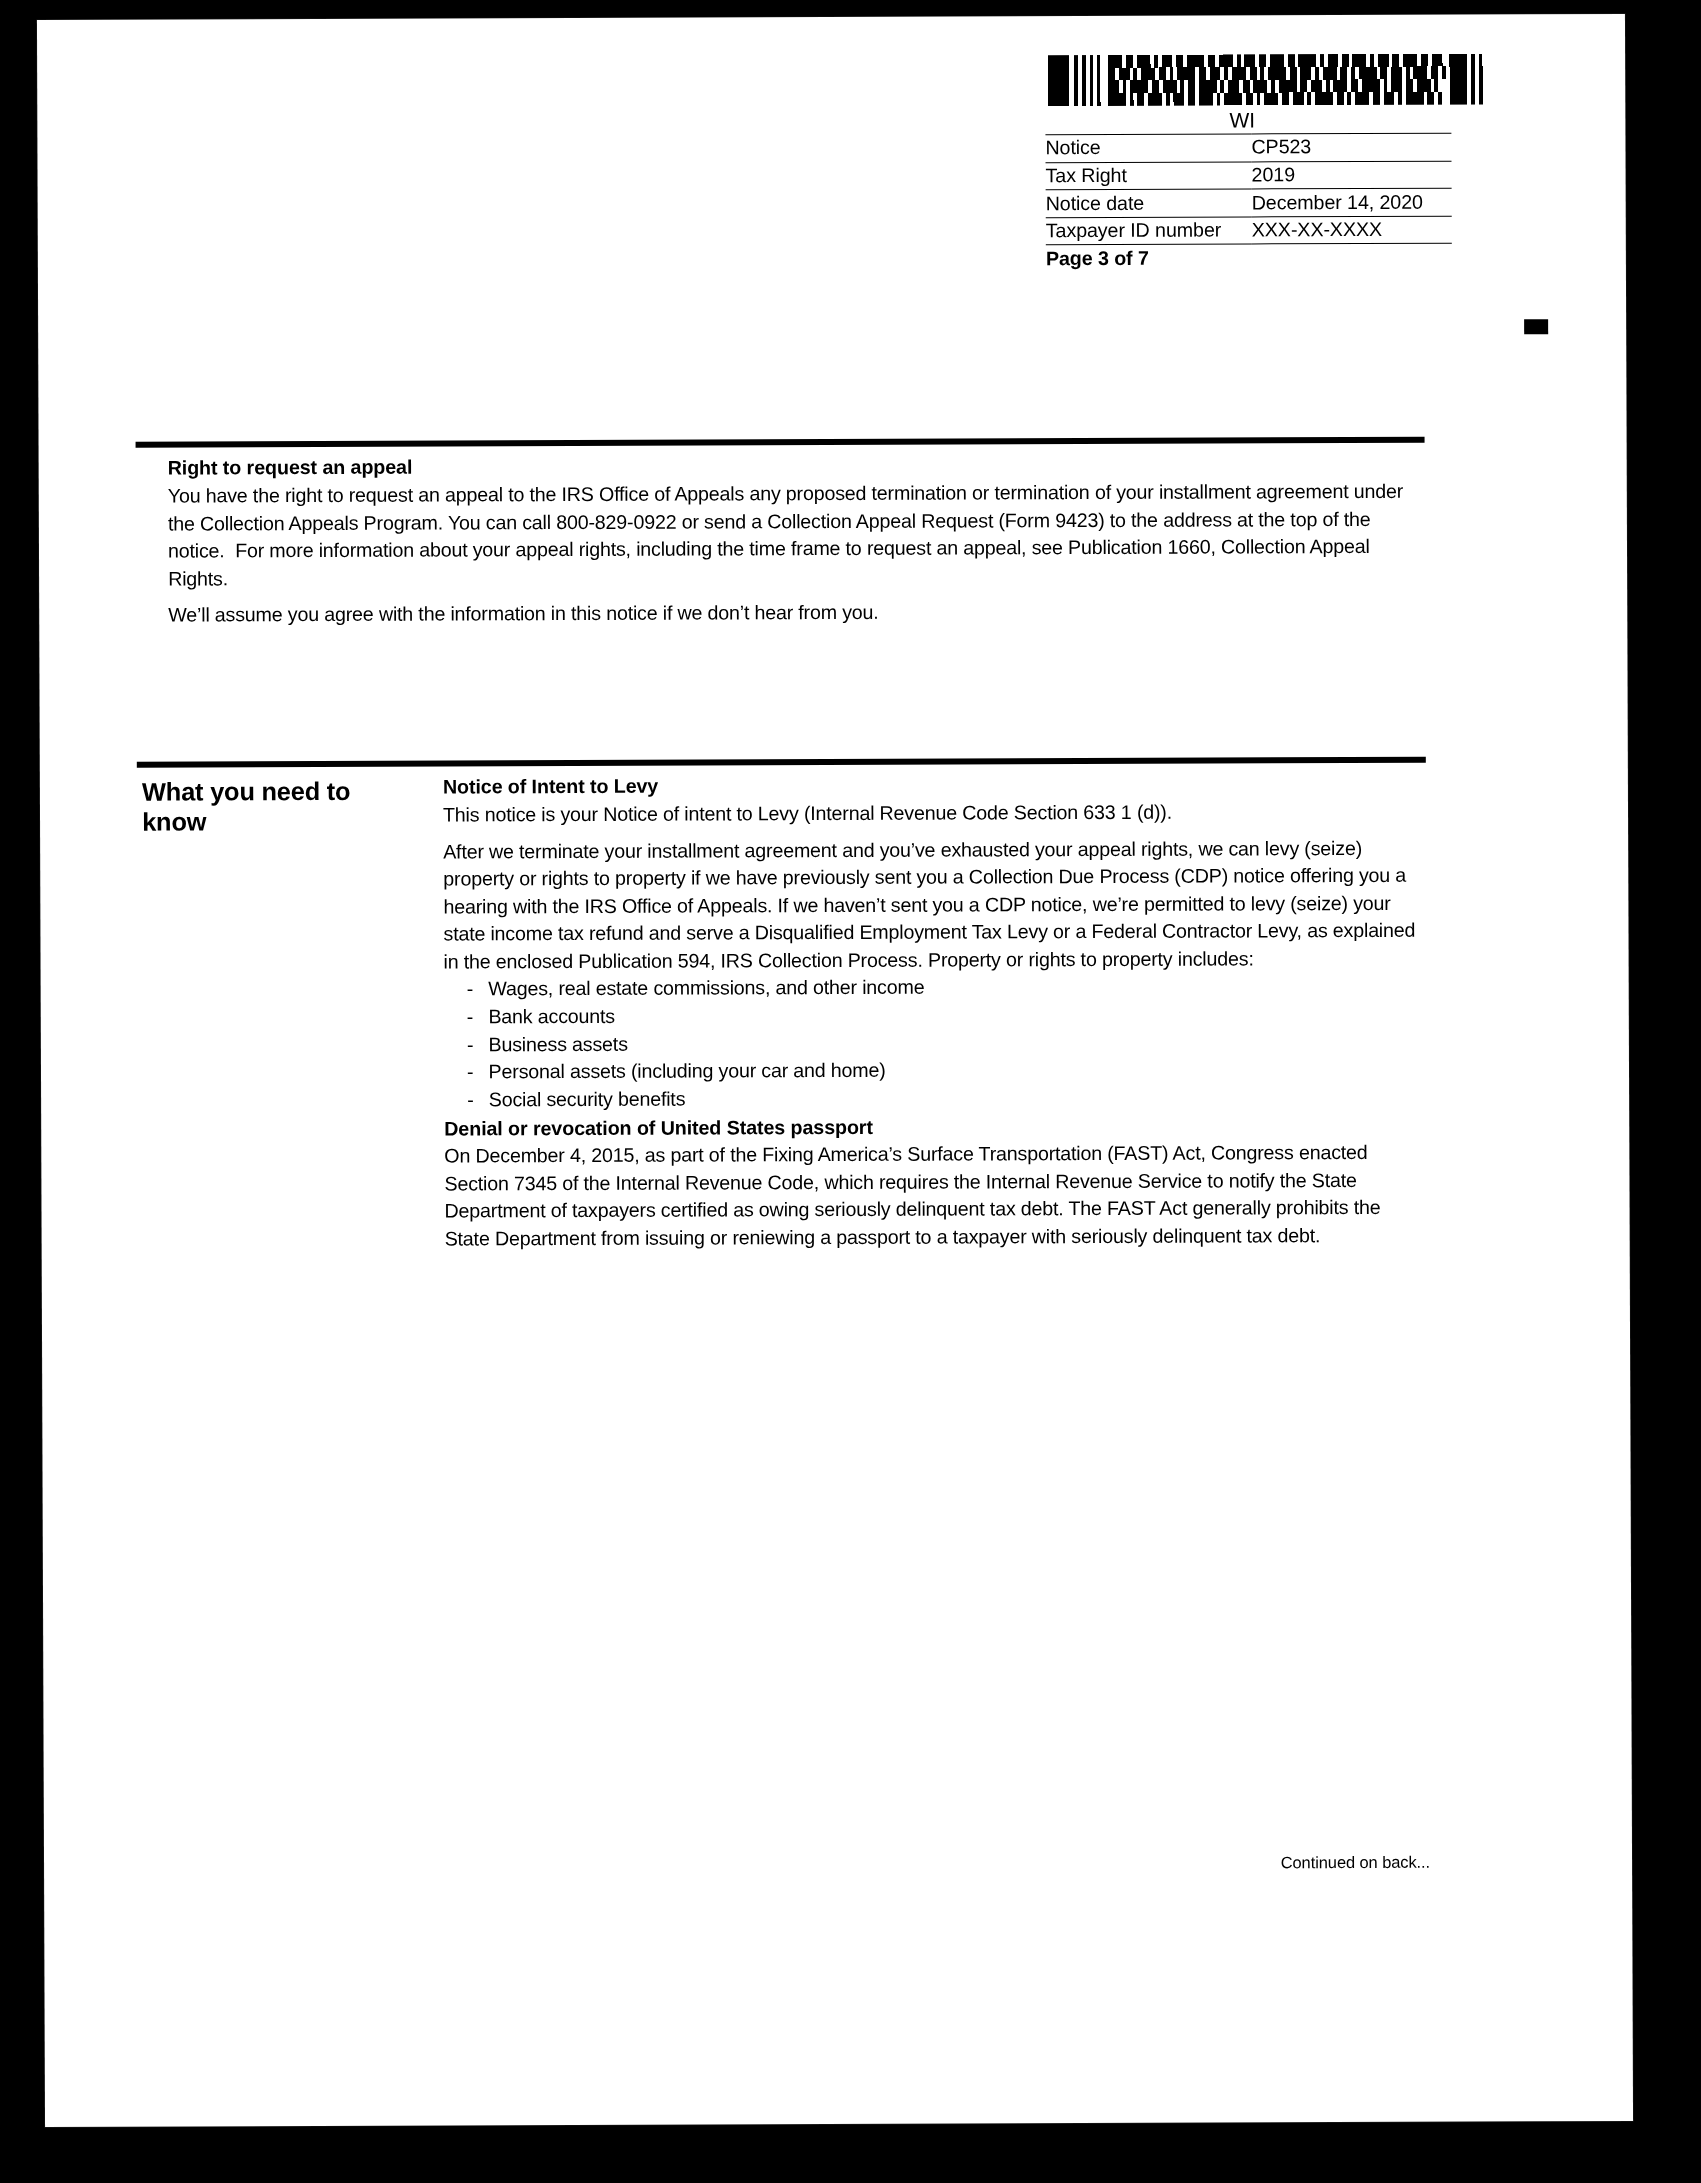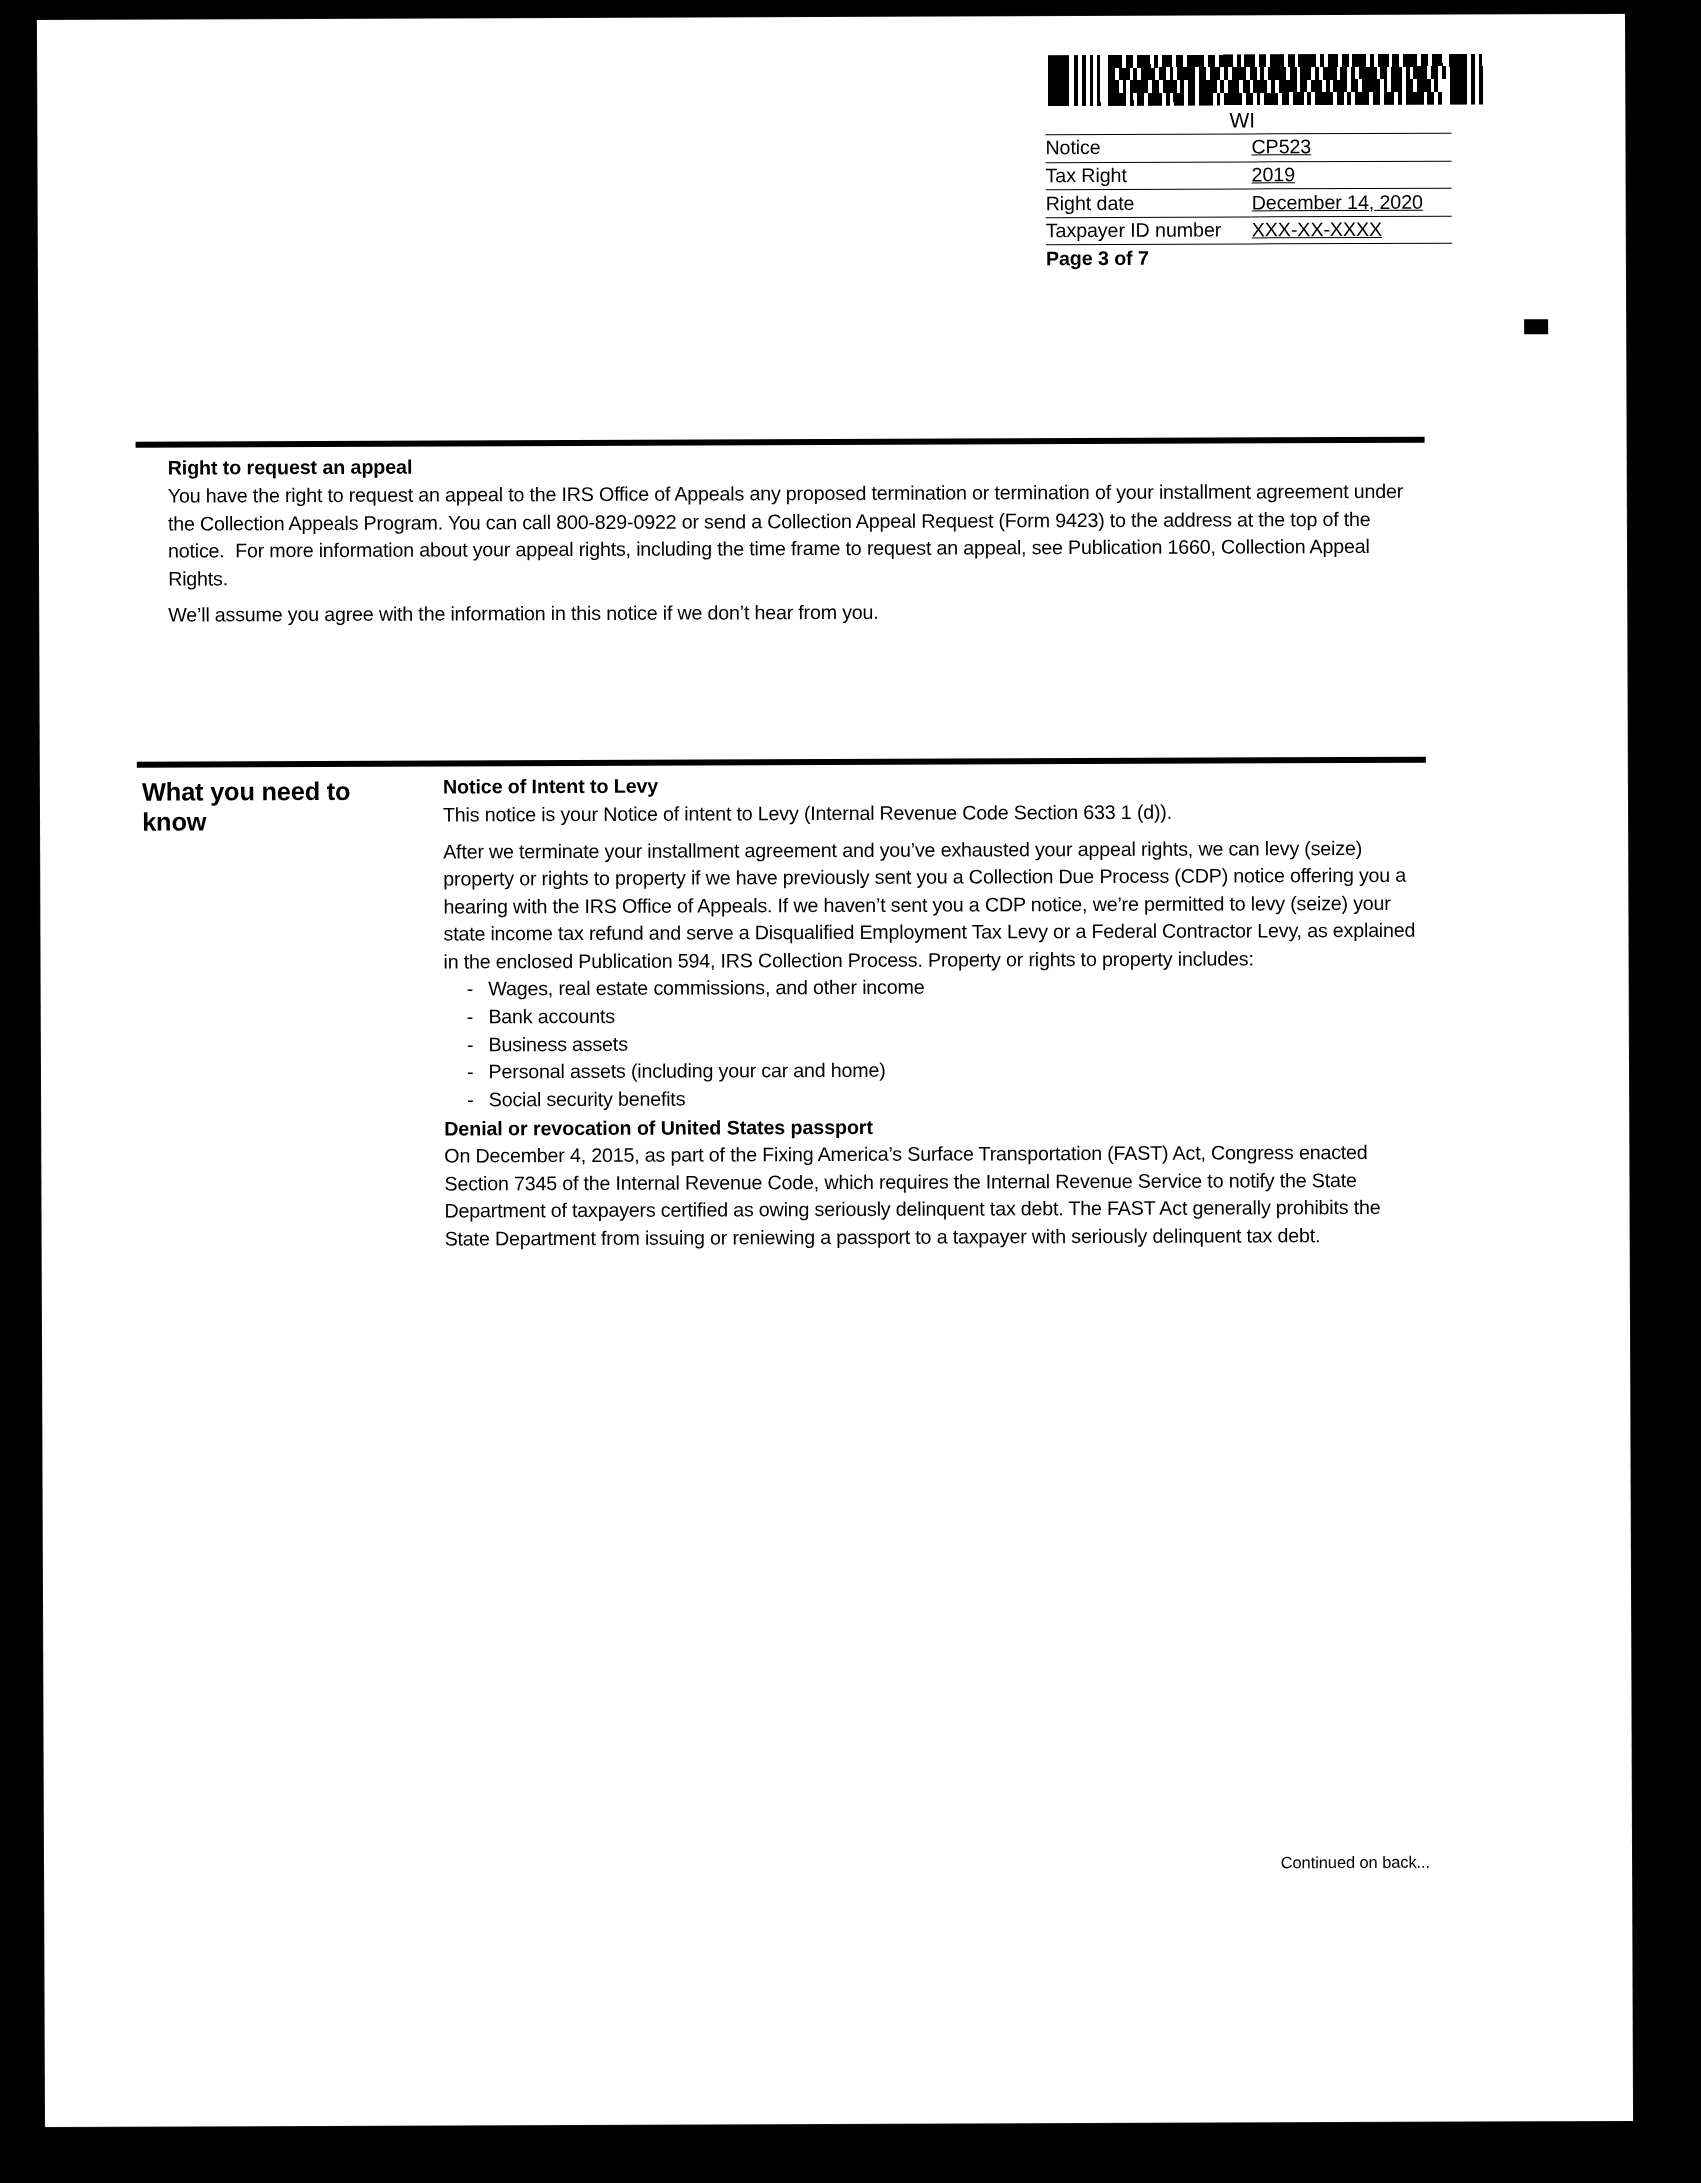--- a/index.html
+++ b/index.html
@@ -84,21 +84,20 @@
     font-stretch: condensed;
   }
   table#header-table td.hdr-label {
     width: 206px;
     font-weight: normal;
     letter-spacing: -0.1px;
   }
   table#header-table td.hdr-value {
     font-weight: normal;
     letter-spacing: -0.1px;
-    text-decoration: underline;
   }
   table#header-table tr.page-row td {
     border-bottom: none;
     font-weight: bold;
   }
   table#header-table tr.page-row td.hdr-label {
     width: auto;
   }
 
   
@@ -354,21 +353,21 @@
           <tbody>
             <tr>
               <td class="hdr-label">Notice</td>
               <td class="hdr-value">CP523</td>
             </tr>
             <tr>
               <td class="hdr-label">Tax Right</td>
               <td class="hdr-value">2019</td>
             </tr>
             <tr>
-              <td class="hdr-label">Right date</td>
+              <td class="hdr-label">Notice date</td>
               <td class="hdr-value">December 14, 2020</td>
             </tr>
             <tr>
               <td class="hdr-label">Taxpayer ID number</td>
               <td class="hdr-value">XXX-XX-XXXX</td>
             </tr>
             <tr class="page-row">
               <td class="hdr-label" colspan="2">Page 3 of 7</td>
             </tr>
           </tbody>

